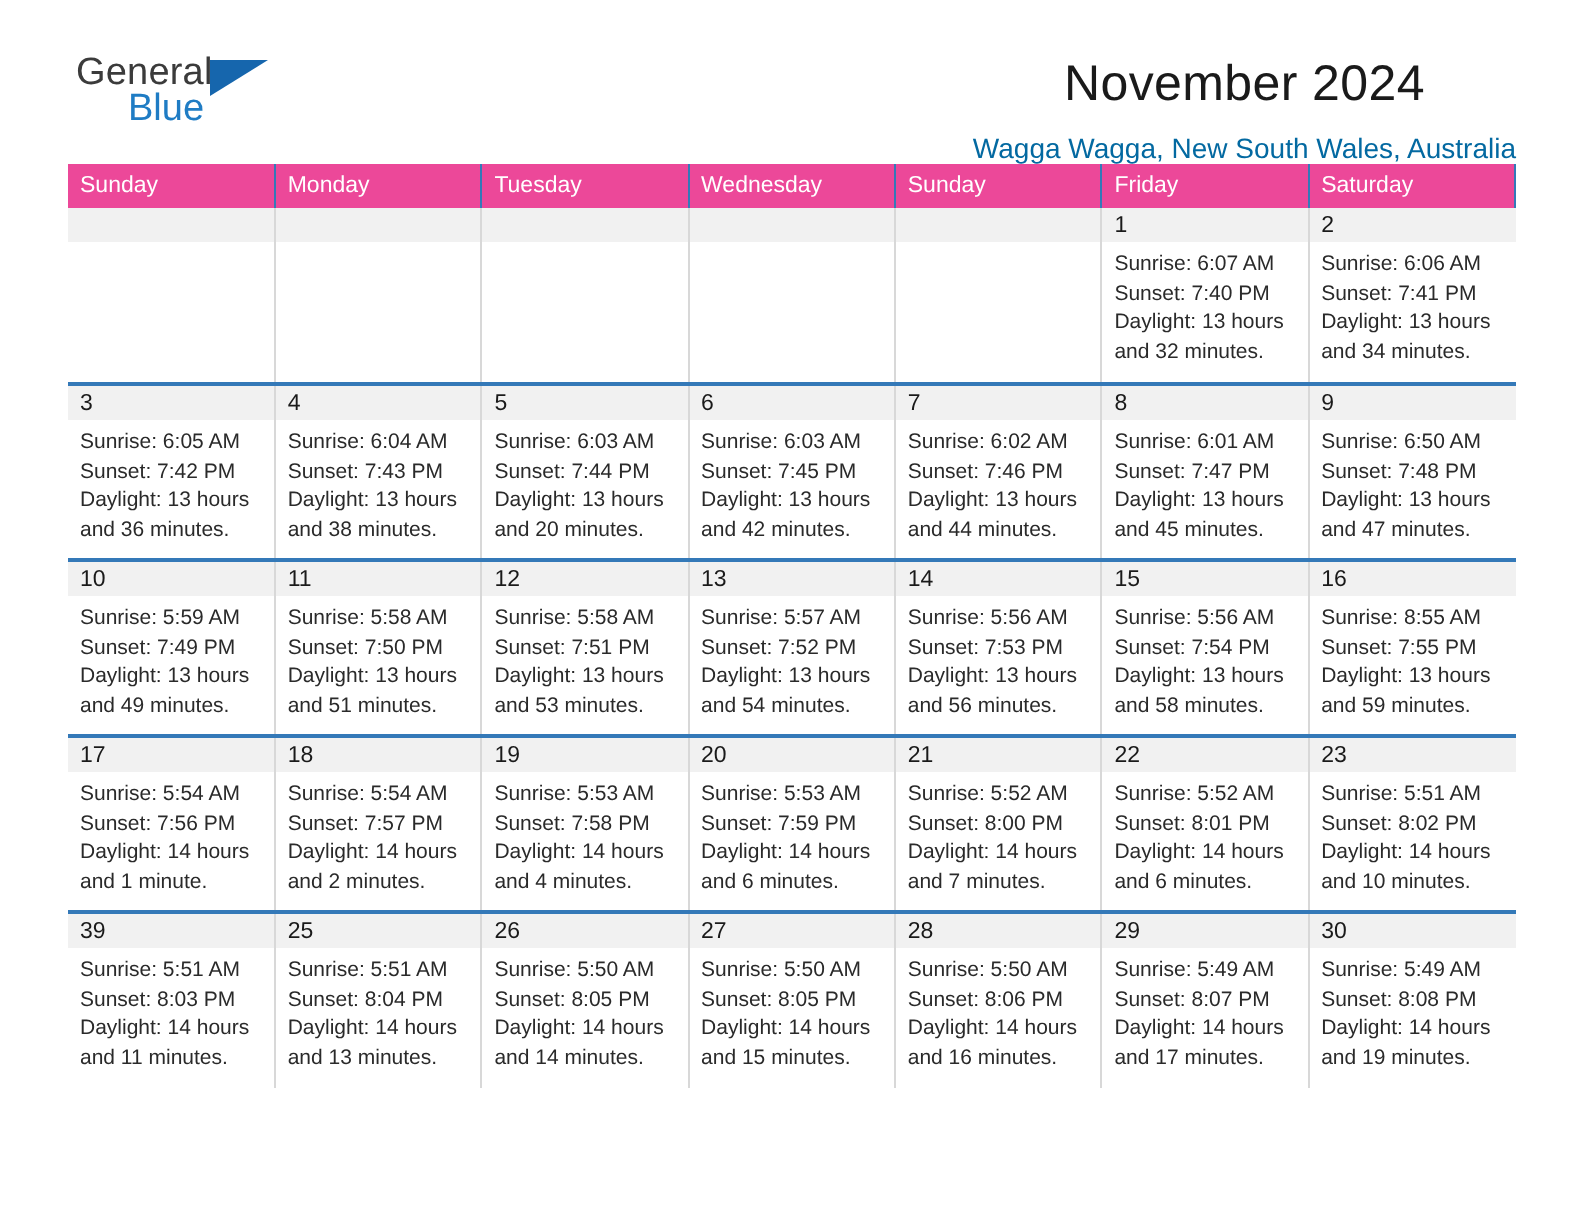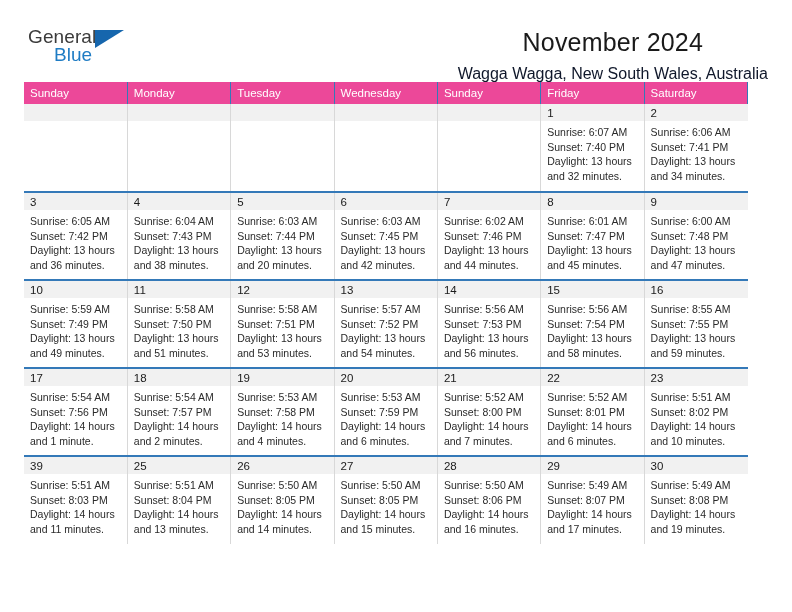--- a/index.html
+++ b/index.html
@@ -12,21 +12,21 @@
     height: 612px;
     font-family: "Liberation Sans", sans-serif;
     color: #222222;
     overflow: hidden;
   }
   .page {
     width: 792px;
     height: 612px;
     position: relative;
     box-sizing: border-box;
-    padding: 0 24px;
+    padding: 0 34px;
   }
 
   
   .topbar {
     display: flex;
     align-items: flex-start;
     justify-content: space-between;
     padding-top: 26px;
     height: 72px;
     box-sizing: border-box;
@@ -67,22 +67,22 @@
   }
   .cal-title {
     font-size: 25px;
     font-weight: normal;
     color: #1a1a1a;
     line-height: 30px;
     letter-spacing: .2px;
     text-align: center;
   }
   .cal-subtitle {
-    font-size: 16px;
-    color: #0f172a;
+    font-size: 14px;
+    color: #0369a1;
     line-height: 22px;
     margin-top: 6px;
   }
 
   
   .calendar {
     margin-top: 10px;
     width: 724px;
     border-collapse: collapse;
     table-layout: fixed;
@@ -249,21 +249,21 @@
             <div class="cell-body">
               <div>Sunrise: 6:01 AM</div>
               <div>Sunset: 7:47 PM</div>
               <div>Daylight: 13 hours</div>
               <div>and 45 minutes.</div>
             </div>
           </td>
           <td>
             <div class="daynum-strip">9</div>
             <div class="cell-body">
-              <div>Sunrise: 6:00 AM</div>
+              <div>Sunrise: 6:50 AM</div>
               <div>Sunset: 7:48 PM</div>
               <div>Daylight: 13 hours</div>
               <div>and 47 minutes.</div>
             </div>
           </td>
         </tr>
         <tr class="week-row">
           <td>
             <div class="daynum-strip">10</div>
             <div class="cell-body">

